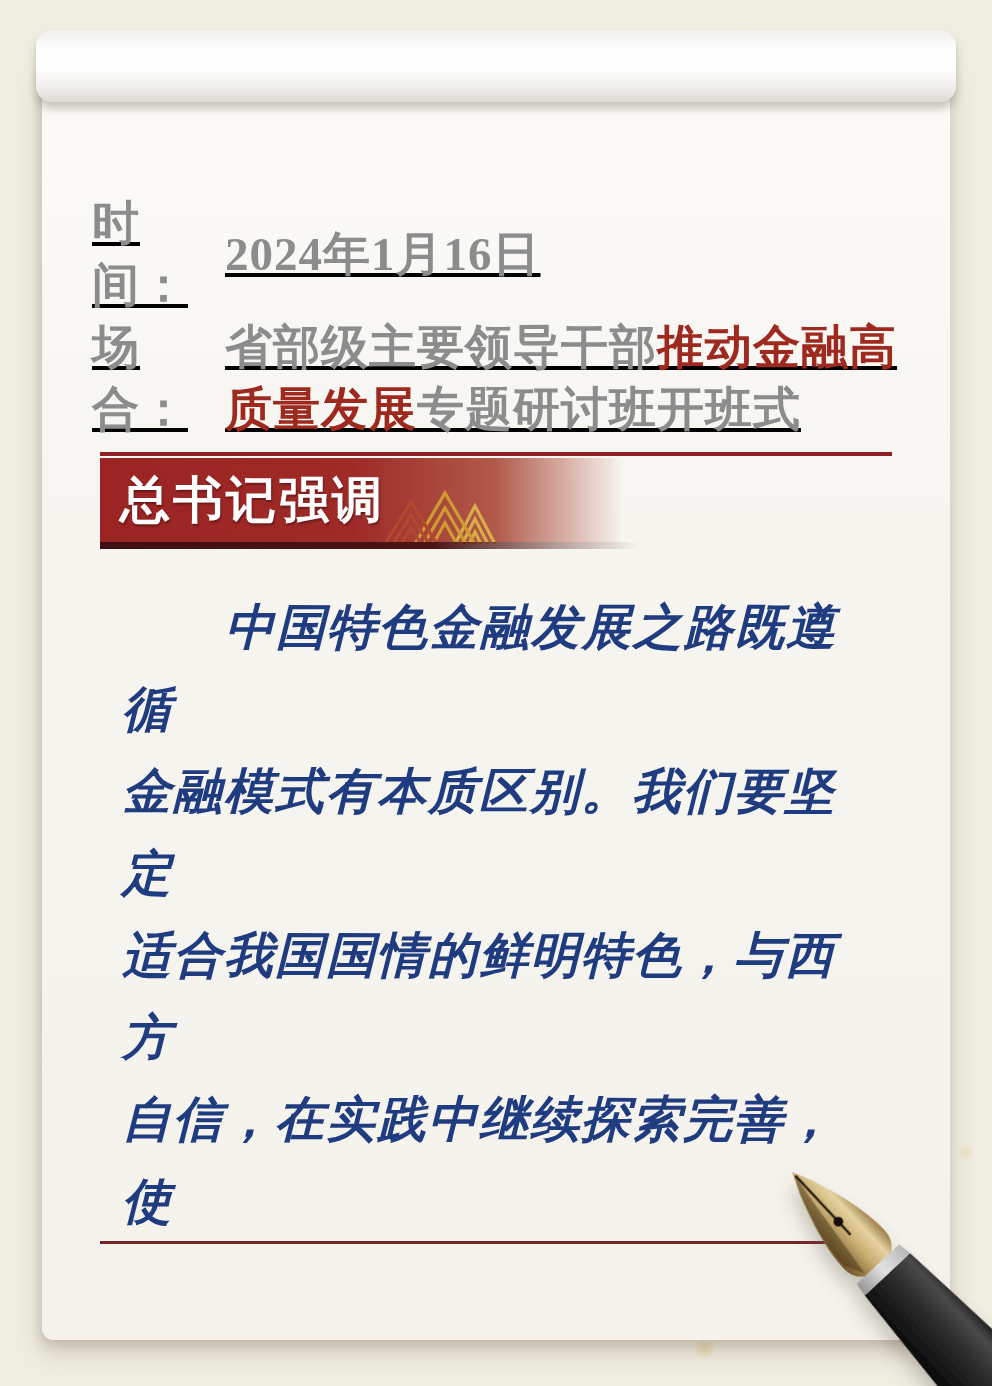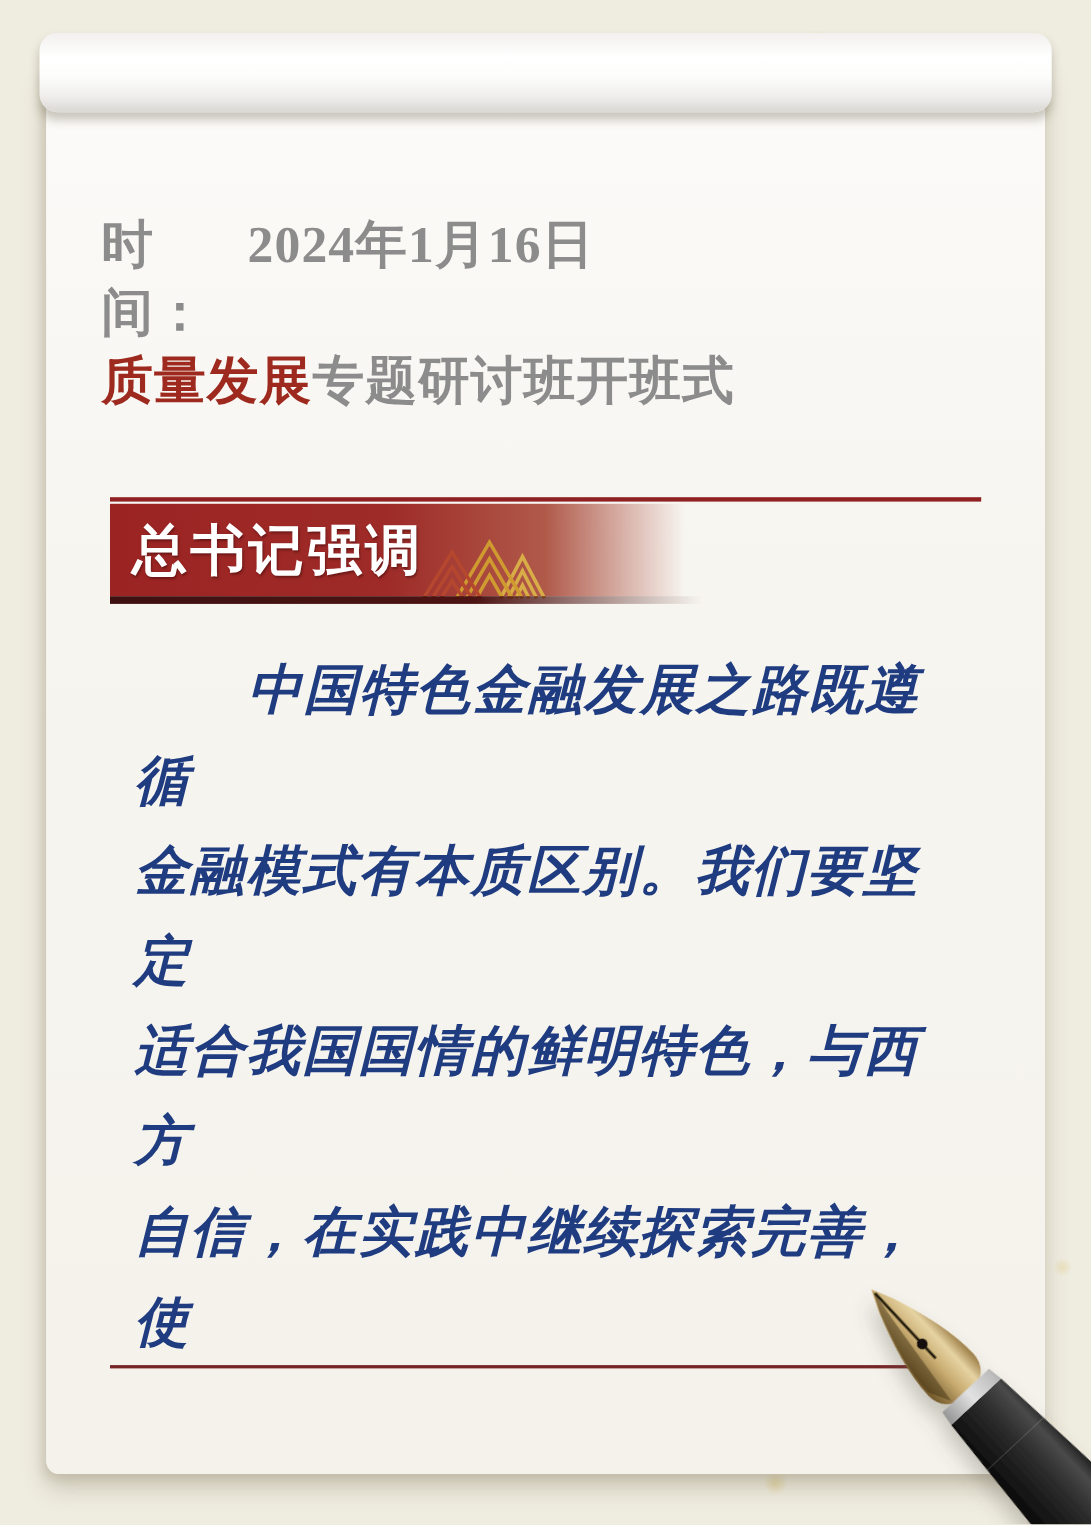--- a/index.html
+++ b/index.html
@@ -25,21 +25,21 @@
   .roll{
     position:absolute;left:36px;top:30px;width:920px;height:72px;
     background:linear-gradient(180deg,#f1f0ee 0%,#ffffff 30%,#fdfdfc 55%,#efeeec 80%,#dddbd6 97%);
     border-radius:16px;
     box-shadow:0 7px 9px rgba(120,112,92,.38);
   }
   .meta{
     position:absolute;left:92px;top:192px;width:810px;
     font-size:47px;font-weight:bold;line-height:62px;letter-spacing:1px;
   }
-  .meta-row{display:flex;align-items:flex-start;}
+  .meta-row{display:flex;align-items:center;text-decoration:underline;}
   .meta-label{flex:0 0 133px;}
   .gray{color:#8c8c8c;}
   .red{color:#9e2a1f;}
   .banner-wrap{position:absolute;left:100px;top:452px;width:792px;}
   .rule-top{height:4px;width:100%;background:#8f2123;}
   .banner{
     position:relative;height:84px;margin-top:2px;
     background:linear-gradient(90deg,#9b2423 0%,#9e2b28 32%,#b05a4a 50%,rgba(240,237,230,0) 66%);
     text-align:center;
   }
@@ -69,21 +69,23 @@
 
 <div class="page"></div>
 <div class="roll"></div>
 
 <div class="meta">
   <div class="meta-row">
     <span class="meta-label gray">时间：</span>
     <span class="gray">2024年1月16日</span>
   </div>
   <div class="meta-row">
+    <span class="meta-label gray">场合：</span>
     <div>
+      <div><span class="gray">省部级主要领导干部</span><span class="red">推动金融高</span></div>
       <div><span class="red">质量发展</span><span class="gray">专题研讨班开班式</span></div>
     </div>
   </div>
 </div>
 
 <div class="banner-wrap">
   <div class="rule-top"></div>
   <div class="banner">
     <span class="banner-title">总书记强调</span>
     <svg class="mountains" width="116" height="56" viewBox="0 0 116 56">

